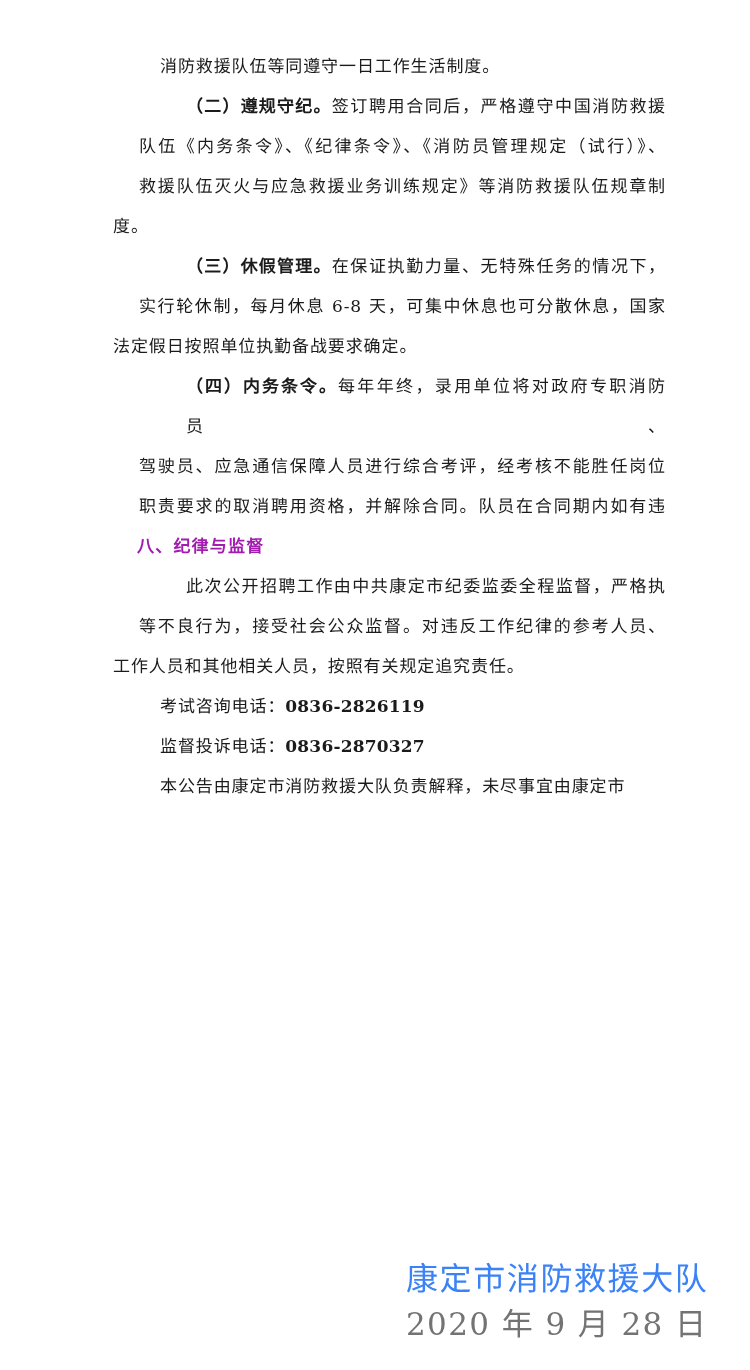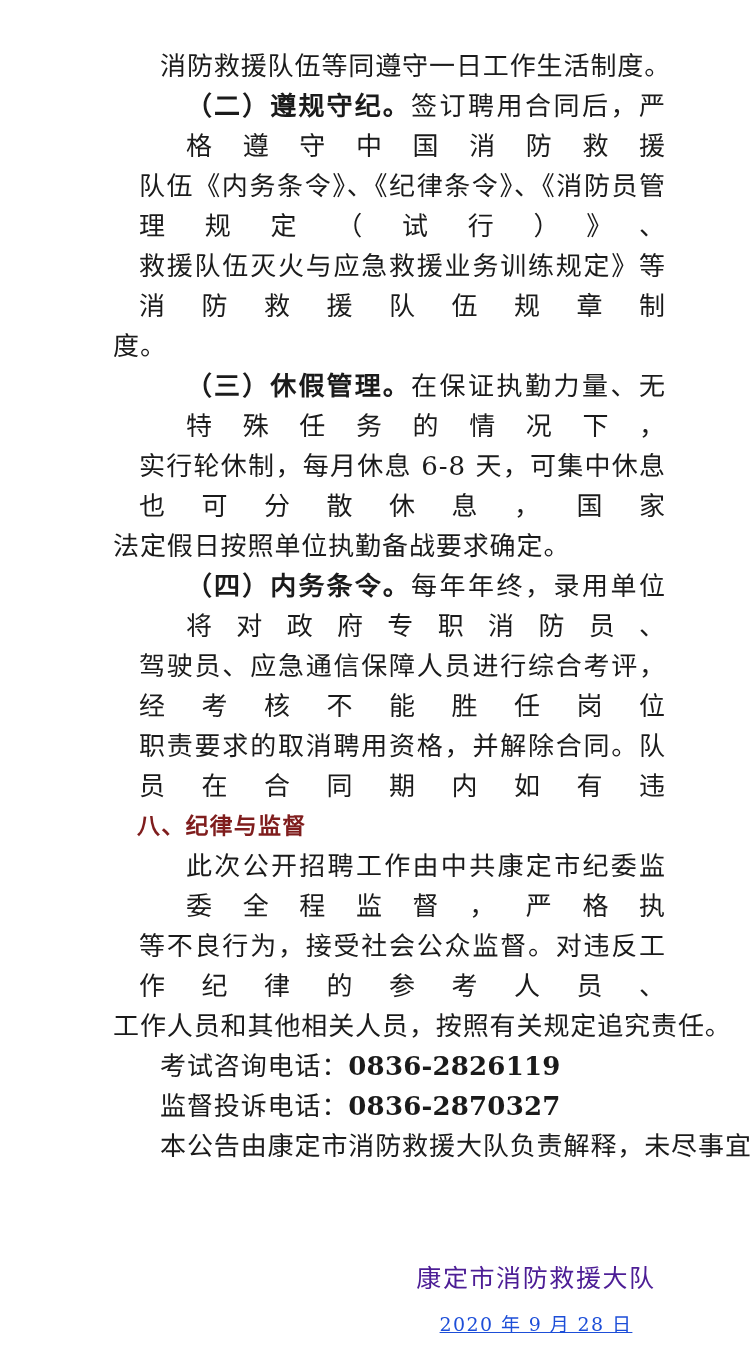--- a/index.html
+++ b/index.html
@@ -27,21 +27,21 @@
 
   
   #content {
     position: absolute;
     left: 113px;
     top: 46px;
     width: 553px;
   }
 
   .line {
-    font-size: 26px;
+    font-size: 17px;
     line-height: 40px;
     letter-spacing: 0.9px;
     white-space: nowrap;
     color: #1b1b1b;
     font-family: "DejaVu Serif", "Liberation Serif", serif;
   }
 
   
   .just {
     text-align: justify;
@@ -57,56 +57,55 @@
 
   .bold-kai {
     font-weight: bold;
     letter-spacing: 0.5px;
   }
 
   
   .heading {
     font-family: "DejaVu Sans", "Liberation Sans", sans-serif;
     font-weight: bold;
-    font-size: 23px;
+    font-size: 17px;
     line-height: 40px;
     letter-spacing: 1.2px;
     padding-left: 24px;
-    color: #7f1d1d;
+    color: #a21caf;
     white-space: nowrap;
   }
 
   .tel-num {
     font-family: "DejaVu Serif", "Liberation Serif", serif;
     font-weight: bold;
     letter-spacing: 0.2px;
   }
 
   
   #signature {
     position: absolute;
     right: 84px;
     bottom: 24px;
     text-align: center;
     width: 260px;
   }
   .sig-line {
-    font-size: 25px;
+    font-size: 32px;
     line-height: 46px;
     letter-spacing: 1.6px;
-    color: #4c1d95;
+    color: #3b82f6;
     white-space: nowrap;
   }
   .sig-date {
-    font-size: 19px;
+    font-size: 31px;
     line-height: 44px;
     letter-spacing: 1.4px;
-    color: #1d4ed8;
+    color: #737373;
     white-space: nowrap;
-    text-decoration: underline;
   }
 </style>
 </head>
 <body>
 
 <div id="page">
 
   <div id="content">
 
     <div class="line indent2">消防救援队伍等同遵守一日工作生活制度。</div>

